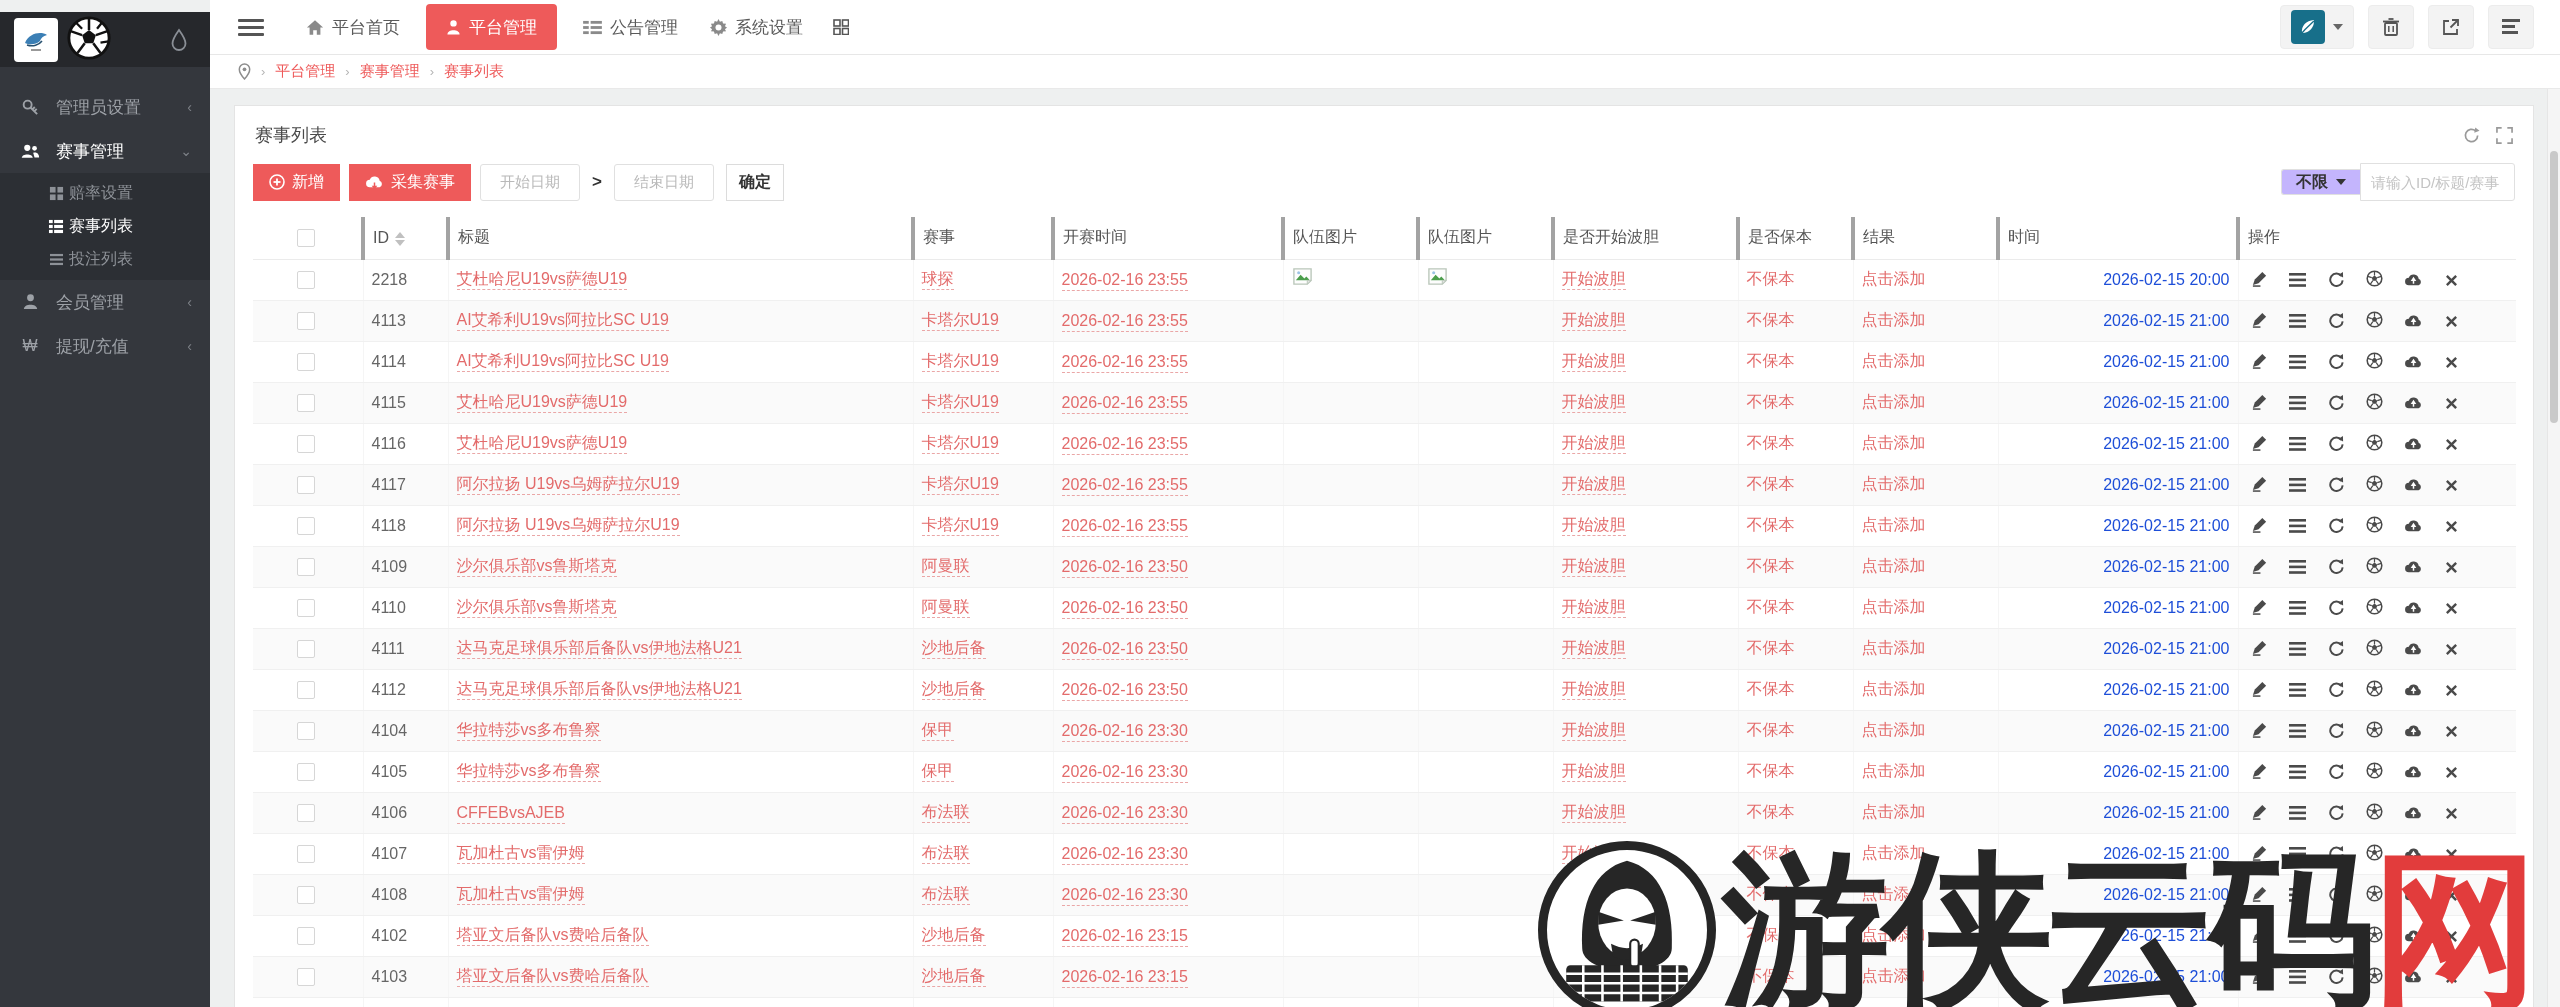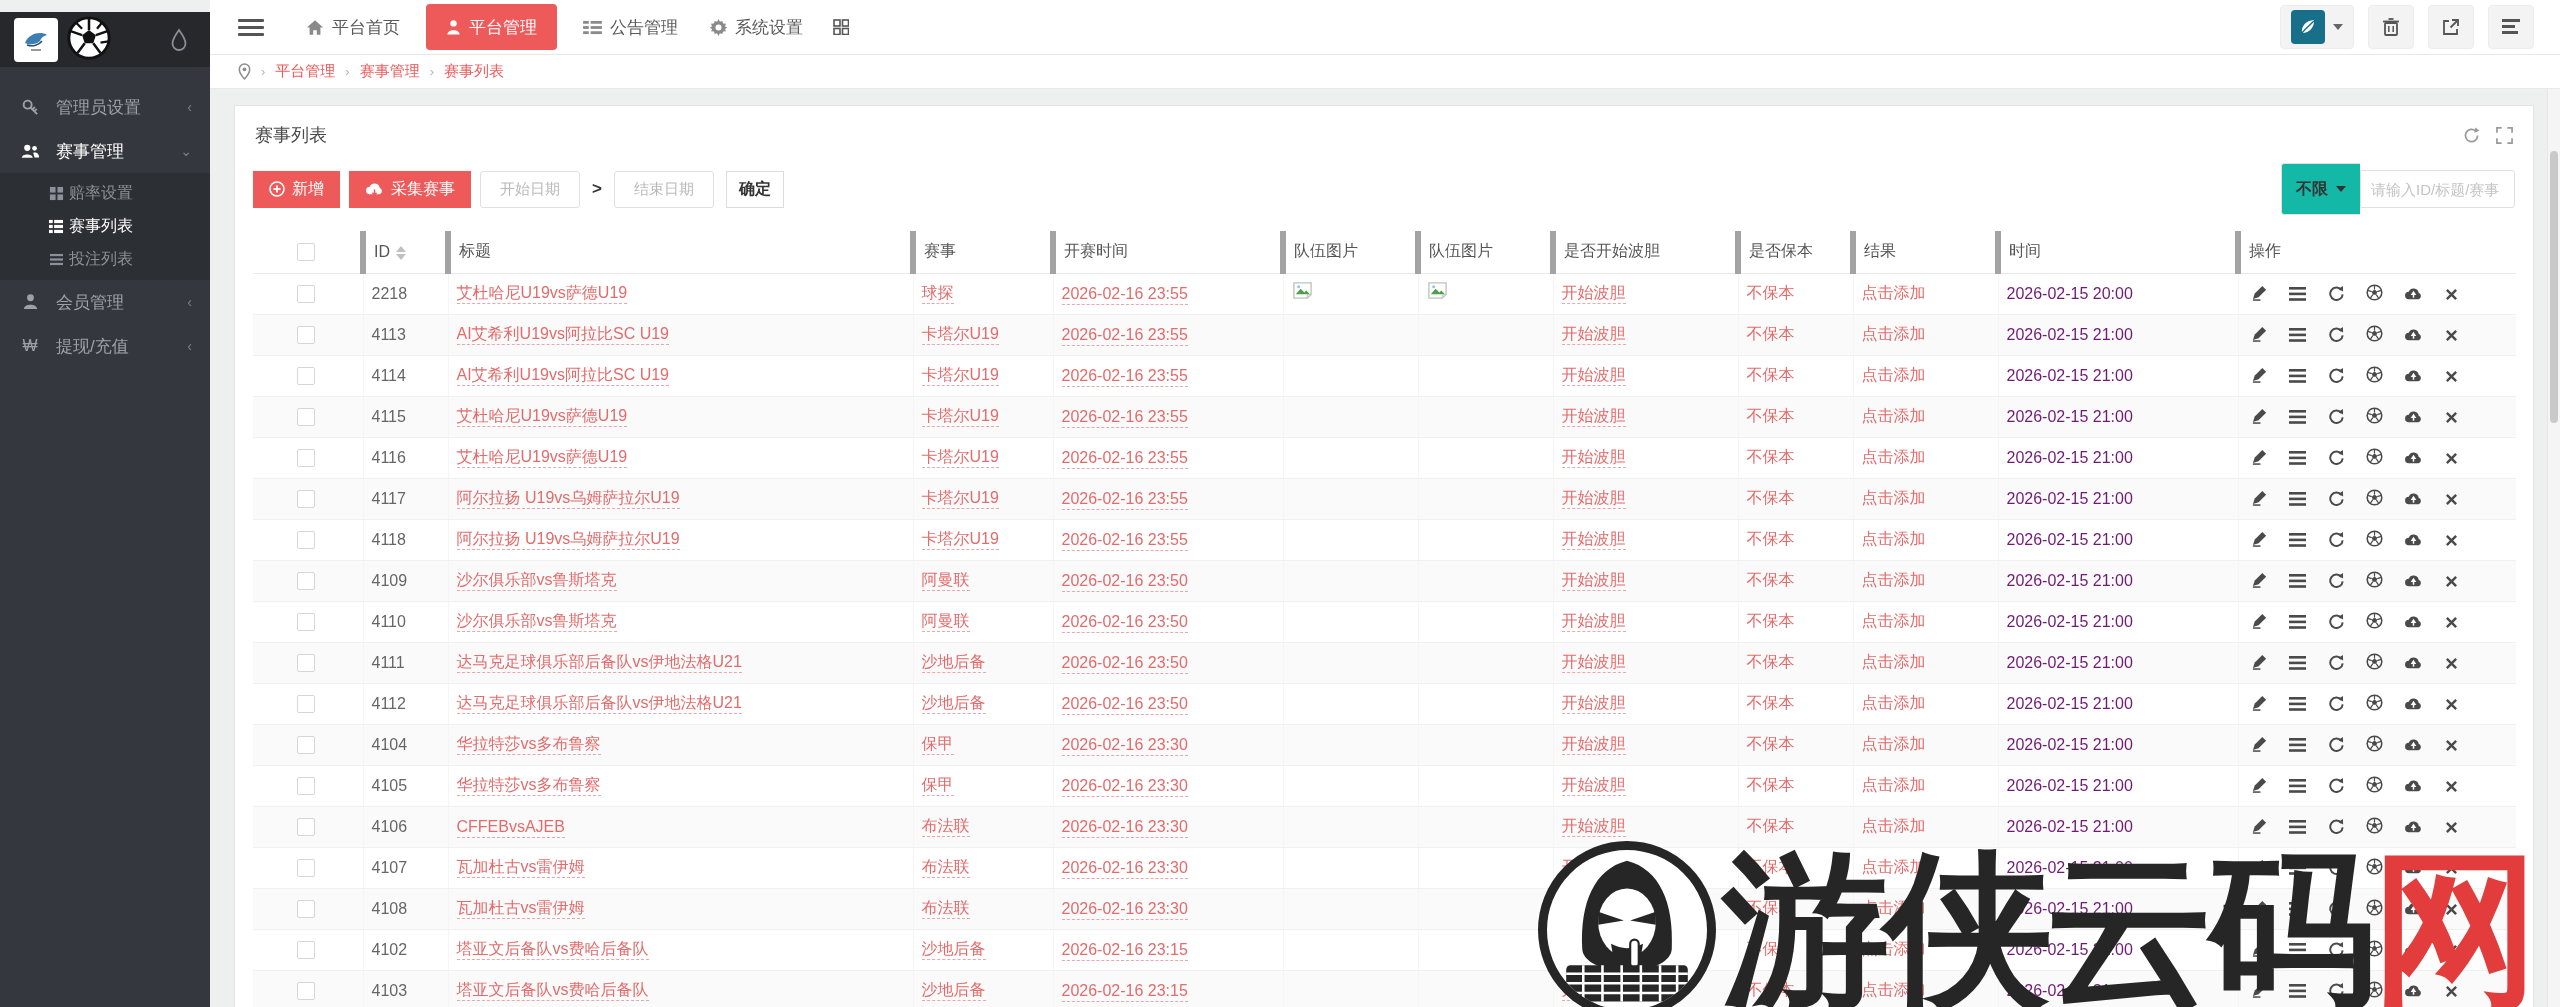--- a/index.html
+++ b/index.html
@@ -55,47 +55,47 @@
   
   .toolbar { display:flex; align-items:center; padding:4px 18px 16px 18px; }
   .btn { height:37px; display:inline-flex; align-items:center; gap:7px; border-radius:0; font-size:16px; cursor:pointer; border:1px solid transparent; }
   .btn-red { background:#ee5a5a; color:#fff; padding:0 15px; margin-right:9px; }
   .btn-plain { background:#fff; color:#333; border-color:#dcdcdc; padding:0 12px; font-weight:bold; }
   .dateinput { width:100px; height:37px; border:1px solid #e0e0e0; border-radius:3px; background:#fff; text-align:center; font-size:15px; color:#555; font-family:Liberation Serif, serif; }
   .dateinput::placeholder { color:#b9b9b9; }
   .range-sep { width:34px; text-align:center; font-weight:bold; color:#333; font-size:17px; }
   .gap12 { width:12px; }
   .tb-right { margin-left:auto; display:flex; align-items:center; }
-  .filter-dd { height:52px; border:1px solid #e0e0e0; border-right:none; border-radius:3px 0 0 3px; background:#14b8a6; display:flex; align-items:center; padding:0 14px; font-size:16px; color:#333; font-weight:bold; gap:8px; cursor:pointer; }
+  .filter-dd { height:26px; border:1px solid #e0e0e0; border-right:none; border-radius:3px 0 0 3px; background:#c4b5fd; display:flex; align-items:center; padding:0 14px; font-size:16px; color:#333; font-weight:bold; gap:8px; cursor:pointer; }
   .filter-dd .caret { border-top-color:#333; }
   .searchinput { width:155px; height:38px; border:1px solid #e0e0e0; border-radius:0 3px 3px 0; padding:0 10px; font-size:15px; color:#555; font-family:inherit; }
   .searchinput::placeholder { color:#c4c4c4; }
 
   
   .tablewrap { padding:0 18px; }
   table { border-collapse:collapse; table-layout:fixed; width:2263px; }
   col.c-sel{width:110px} col.c-id{width:85px} col.c-title{width:465px} col.c-league{width:140px}
   col.c-kick{width:230px} col.c-img{width:135px} col.c-odds{width:185px} col.c-guar{width:115px}
   col.c-res{width:145px} col.c-time{width:240px} col.c-act{width:auto}
-  th { height:42px; font-weight:normal; color:#555; font-size:16px; text-align:left; padding:0 8px; border-bottom:1px solid #ebebeb; border-right:6px solid #a3a3a3; background:#fff; white-space:nowrap; }
+  th { height:42px; font-weight:normal; color:#555; font-size:16px; text-align:left; padding:0 8px; border-bottom:1px solid #ebebeb; border-right:4px solid #a3a3a3; background:#fff; white-space:nowrap; }
   th:last-child, td:last-child { border-right:none; }
   td { height:41px; font-size:16px; color:#666; padding:0 8px; border-bottom:1px solid #f0f0f0; border-right:1px solid #f5f5f5; white-space:nowrap; overflow:hidden; }
   tbody tr:nth-child(even) { background:#fafafa; }
   .cb { width:18px; height:18px; border:1px solid #d6d6d6; border-radius:2px; background:#fff; display:block; margin:0 auto 0 36px; cursor:pointer; }
   .rlink { color:#e36b6b; }
   .dotted { border-bottom:1px dashed #eaa7a7; padding-bottom:2px; }
   .sortbox { display:inline-flex; flex-direction:column; margin-left:6px; vertical-align:middle; line-height:0; cursor:pointer; }
   .sortbox i { width:0; height:0; border-left:5px solid transparent; border-right:5px solid transparent; }
   .sortbox .up { border-bottom:6px solid #c0c0c0; margin-bottom:2px; }
   .sortbox .dn { border-top:6px solid #c0c0c0; }
   .aicon { display:inline-flex; width:26px; height:24px; align-items:center; justify-content:center; color:#4a4a4a; cursor:pointer; margin-right:8px; }
   .aicon svg { display:block; }
   .bimg { display:none; }
   .bimg.show { display:inline-block; }
-  .c-date-txt { color:#701a75; }
+  .c-date-txt { color:#1d4ed8;text-align:right; }
 
   
   #scrollbar { position:absolute; right:0; top:89px; bottom:0; width:13px; background:#f5f5f5; border-left:1px solid #e6e6e6; z-index:20; }
   #scrollthumb { position:absolute; left:2px; right:2px; top:62px; height:272px; background:#c9c9c9; border-radius:5px; }
 
   
   #watermark { position:absolute; right:20px; bottom:-12px; display:flex; align-items:center; z-index:15; pointer-events:none; }
   .wm-logo { width:178px; height:178px; border:9px solid #262626; border-radius:50%; background:#fff; overflow:hidden; flex:0 0 auto; }
   .wm-text { font-size:168px; font-weight:bold; color:#262626; letter-spacing:-6px; line-height:1; margin-left:6px; }
   .wm-suffix { font-size:168px; font-weight:bold; color:#e23c3c; line-height:1; margin-left:2px; }

